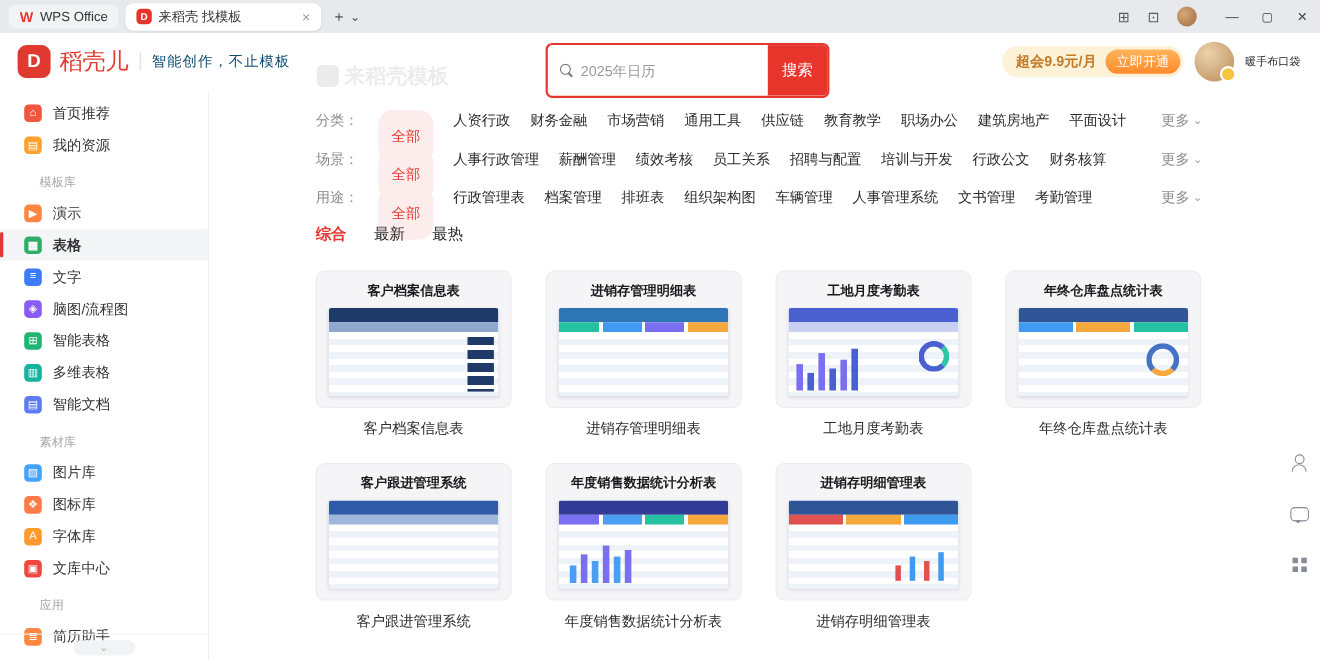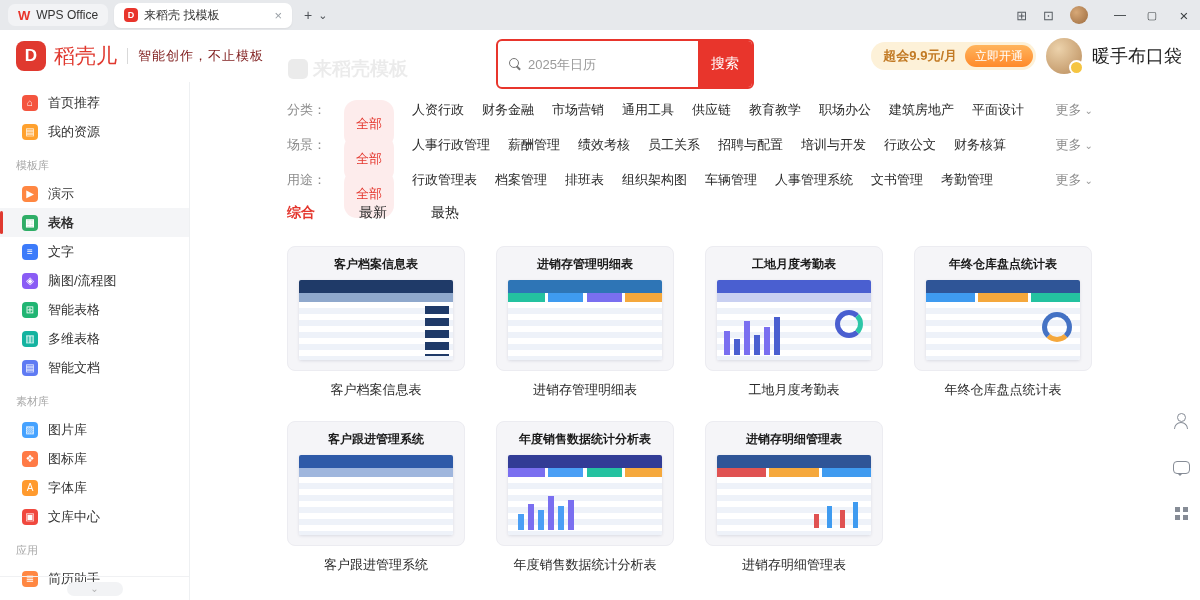--- a/index.html
+++ b/index.html
@@ -21,64 +21,64 @@
   .tb-ico { color:#565b61; font-size:13px; margin-right:16px; cursor:pointer; }
   .mini-avatar { width:18px; height:18px; border-radius:50%; background:radial-gradient(circle at 35% 35%, #d7a877, #9c6b3f); margin-right:16px; }
   .win-btn { width:32px; height:30px; display:flex; align-items:center; justify-content:center; color:#3c4043; cursor:pointer; }
   .win-min { font-size:12px; } .win-max { font-size:11px; } .win-close { font-size:15px; }
 
   
   .header { height:52px; background:#fff; display:flex; align-items:center; padding:0 18px 0 16px; position:relative; flex:0 0 auto; }
   .brand-logo { width:30px; height:30px; background:#e0392f; border-radius:8px; color:#fff; font-weight:bold; font-size:17px; display:flex; align-items:center; justify-content:center; }
   .brand-name { color:#e0392f; font-size:21px; font-weight:normal; margin-left:8px; }
   .brand-div { width:1px; height:16px; background:#d9d9d9; margin:0 10px; }
-  .tagline { font-size:13px; color:#7f1d1d; letter-spacing:1px; }
+  .tagline { font-size:13px; color:#0c4a6e; letter-spacing:1px; }
   .watermark { position:absolute; left:288px; top:26px; font-size:19px; font-weight:bold; color:rgba(0,0,0,0.08); display:flex; align-items:center; gap:5px; }
   .watermark::before { content:""; width:20px; height:20px; background:rgba(0,0,0,0.08); border-radius:5px; }
   .search { position:absolute; left:496px; top:9px; width:258px; height:50px; border:2px solid #e8352c; border-radius:6px; display:flex; align-items:center; background:#fff; overflow:hidden; }
   .mag { position:relative; width:14px; height:14px; margin:0 6px 0 10px; flex:0 0 auto; }
   .mag::before { content:""; position:absolute; top:1px; left:1px; width:8px; height:8px; border:1.6px solid #777; border-radius:50%; }
   .mag::after { content:""; position:absolute; width:5px; height:1.6px; background:#777; transform:rotate(45deg); right:1px; bottom:2px; }
   .search-input { border:none; outline:none; flex:1; font-size:13px; font-family:"Liberation Sans",sans-serif; color:#333; min-width:0; }
   .search-input::placeholder { color:#9a9a9a; }
   .search-btn { width:54px; height:100%; background:#e8352c; color:#fff; border:none; font-size:14px; cursor:pointer; font-family:"Liberation Sans",sans-serif; }
   .header-right { margin-left:auto; display:flex; align-items:center; gap:10px; }
   .promo { background:#fdf1d8; border-radius:16px; height:28px; display:flex; align-items:center; padding:0 3px 0 12px; gap:8px; }
   .promo-text { color:#c27a24; font-size:13px; font-weight:bold; }
   .promo-cta { background:linear-gradient(180deg,#ffb45c,#ff8a2b); color:#fff; border:none; border-radius:12px; height:22px; padding:0 10px; font-size:12px; cursor:pointer; font-family:"Liberation Sans",sans-serif; }
   .avatar { width:36px; height:36px; border-radius:50%; background:radial-gradient(circle at 35% 30%, #ecd2ab, #b98b5a); position:relative; }
   .avatar::after { content:""; position:absolute; right:-2px; bottom:-1px; width:11px; height:11px; border-radius:50%; background:#f5c542; border:2px solid #fff; }
-  .username { font-size:18px; color:#1f1f1f; }
+  .username { font-size:10px; color:#1f1f1f; }
 
   
   .main { flex:1; display:flex; min-height:0; }
 
   
   .sidebar { width:190px; border-right:1px solid #eef0f2; padding-top:6px; position:relative; flex:0 0 auto; }
   .sitem { height:29px; display:flex; align-items:center; gap:10px; padding-left:22px; font-size:13px; color:#333; cursor:pointer; position:relative; }
   .sitem.active { background:#f4f5f7; font-weight:bold; }
   .sitem.active::before { content:""; position:absolute; left:0; top:3px; bottom:3px; width:3px; background:#e0392f; border-radius:2px; }
   .sicon { width:16px; height:16px; border-radius:4px; display:flex; align-items:center; justify-content:center; color:#fff; font-size:10px; flex:0 0 auto; }
-  .stitle { padding-left:16px; font-size:11px; color:#a8a8a8; margin:12px 0 6px; }
+  .stitle { padding-left:36px; font-size:11px; color:#a8a8a8; margin:12px 0 6px; }
   .ic1{background:#f4553f}.ic2{background:#ffa12e}.ic3{background:#ff8742}.ic4{background:#2fae67}
   .ic5{background:#3c7bfa}.ic6{background:#8a5cf5}.ic7{background:#21b573}.ic8{background:#14b3a0}
   .ic9{background:#5f7bf3}.ic10{background:#45a2ff}.ic11{background:#ff7a45}.ic12{background:#ff9a2e}
   .ic13{background:#f0483e}.ic14{background:#ff8742}
   .sidebar-footer { position:absolute; bottom:0; left:0; right:0; height:24px; border-top:1px solid #f0f1f3; display:flex; align-items:center; justify-content:center; }
   .collapse-pill { width:56px; height:14px; background:#f2f3f5; border-radius:7px; color:#b3b3b3; font-size:10px; display:flex; align-items:center; justify-content:center; cursor:pointer; }
 
   
   .content { flex:1; padding:16px 0 0 97px; overflow:hidden; }
   .filter-row { display:flex; align-items:center; height:24px; margin-bottom:11px; gap:18px; width:806px; }
   .f-label { color:#8c8c8c; font-size:13px; flex:0 0 auto; }
   .f-opt { color:#2b2b2b; font-size:13px; cursor:pointer; white-space:nowrap; }
   .f-opt.selected { background:#fdecec; color:#e4372e; padding:15px 12px; border-radius:13px;margin-top:28px; }
   .f-more { margin-left:auto; color:#8c8c8c; font-size:13px; display:flex; align-items:center; gap:3px; cursor:pointer; }
   .chev { font-size:10px; color:#9a9a9a; }
-  .sort-row { display:flex; align-items:flex-start; gap:44px; margin-top:12px; }
+  .sort-row { display:flex; align-items:flex-start; gap:25px; margin-top:12px; }
   .sort-tab { font-size:14px; color:#2b2b2b; cursor:pointer; }
   .sort-tab.active { color:#e4372e; font-weight:bold; }
 
   
   .grid { margin-top:24px; width:806px; display:grid; grid-template-columns:repeat(4,178px); column-gap:31px; }
   .card { cursor:pointer; }
   .thumb { height:125px; background:#f5f5f8; border:1px solid #ececf1; border-radius:8px; padding:8px 11px 10px; display:flex; flex-direction:column; }
   .t-title { text-align:center; font-size:12px; font-weight:bold; color:#1a1a1a; margin:1px 0 7px; white-space:nowrap; overflow:hidden; }
   .mini { flex:1; background:#fff; border-radius:2px; box-shadow:0 1px 3px rgba(30,40,80,.12); display:flex; flex-direction:column; overflow:hidden; }
   .m-head { height:13px; background:var(--c1,#2f5597); flex:0 0 auto; }

